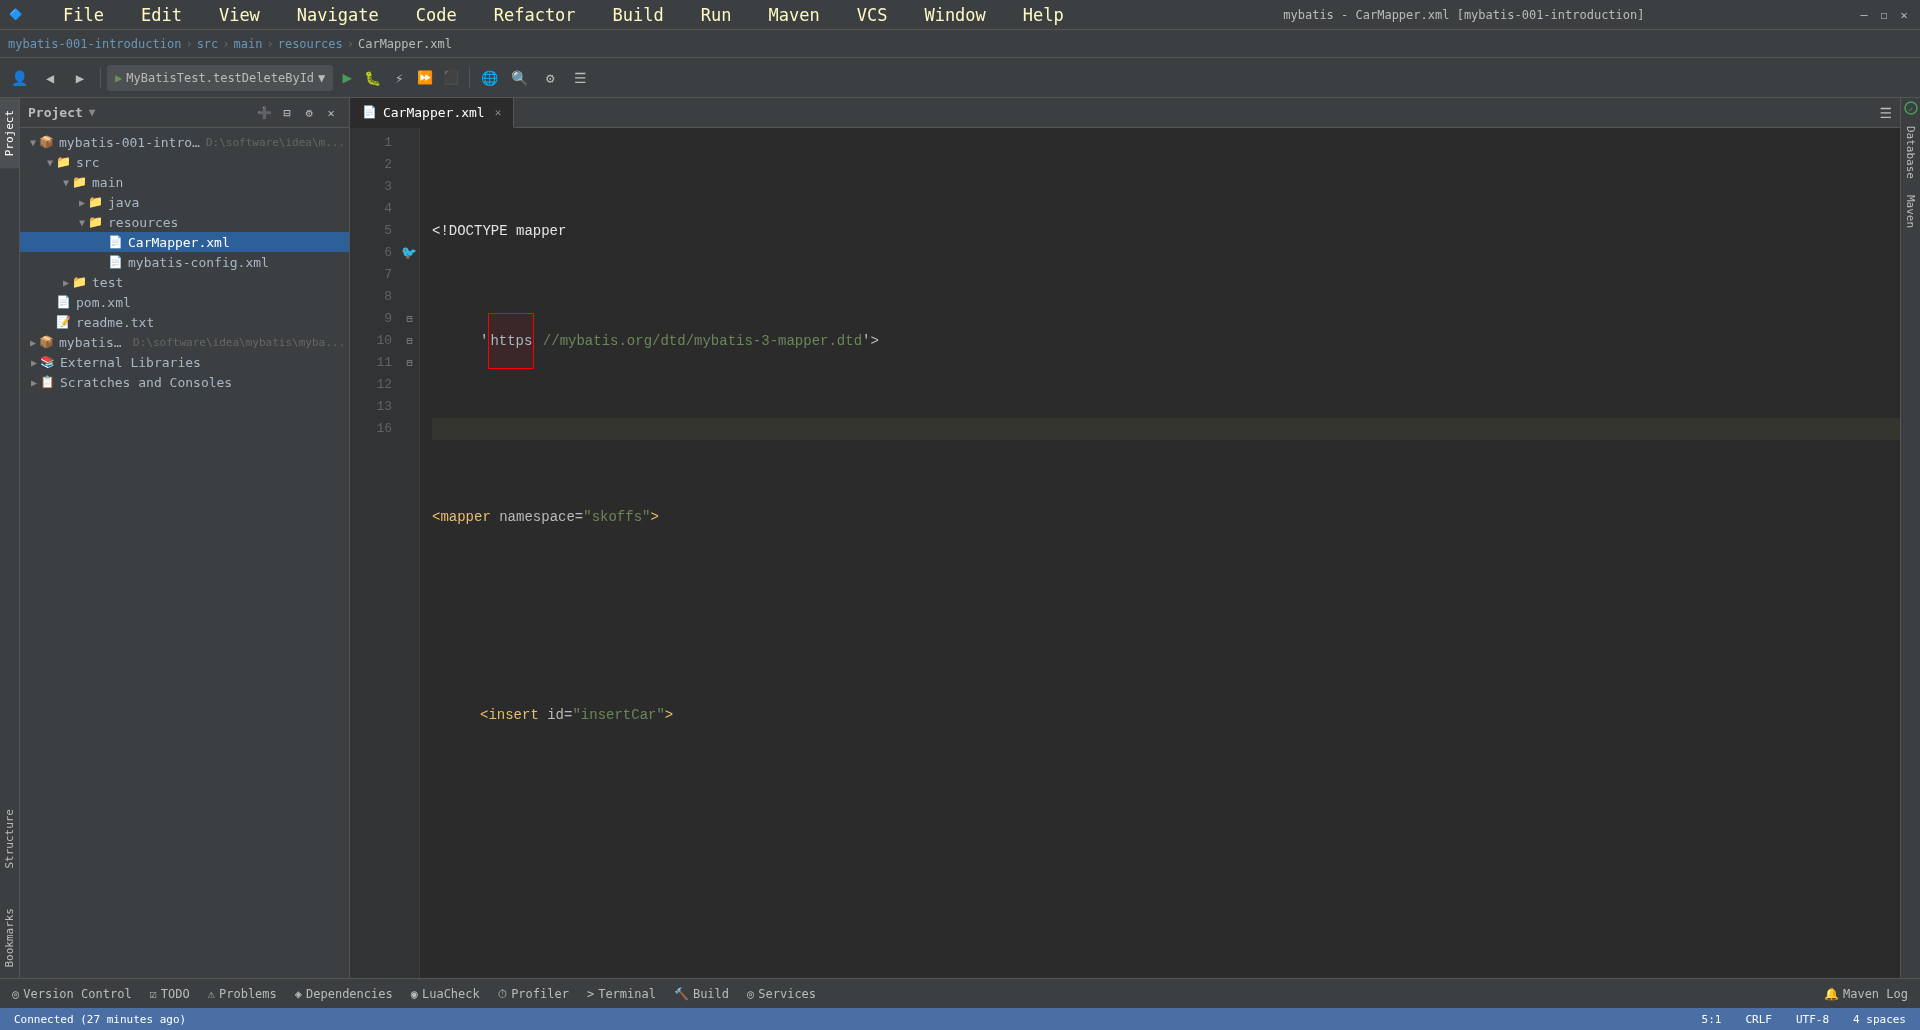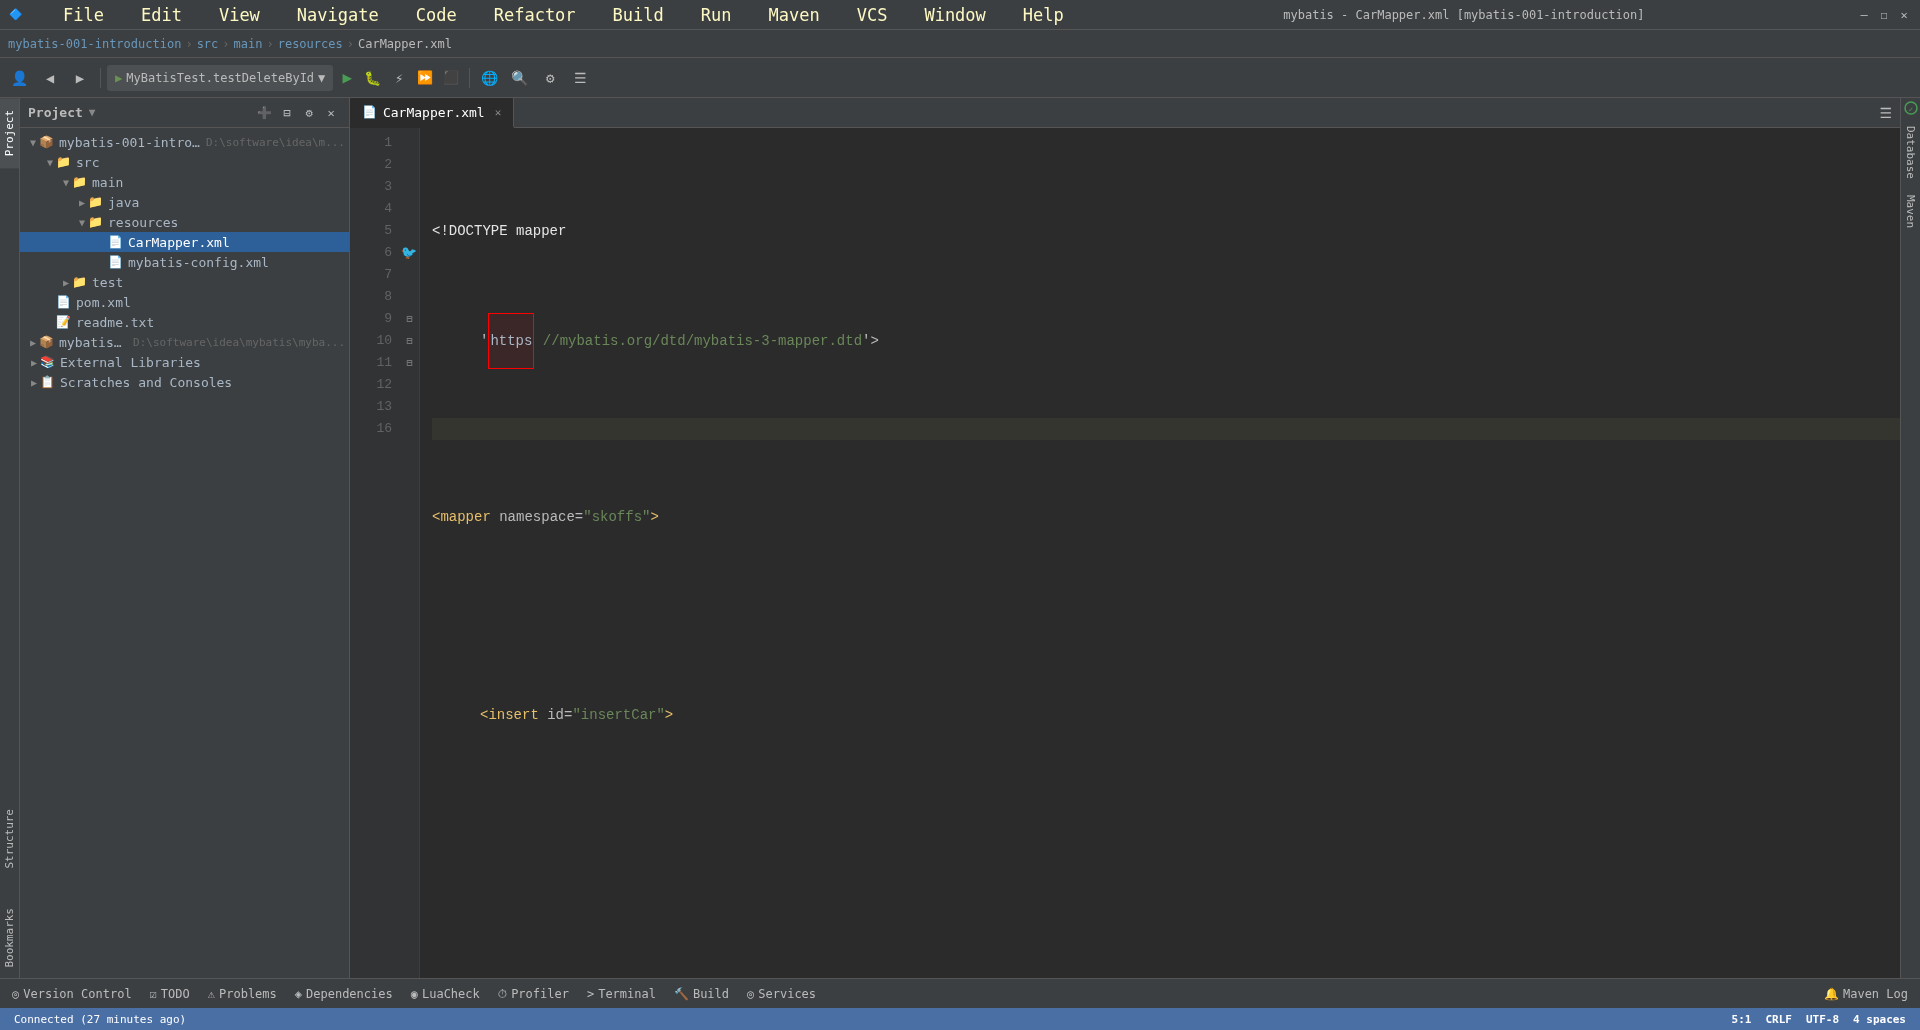--- a/index.html
+++ b/index.html
@@ -79,21 +79,21 @@
     .right-tab { writing-mode: vertical-lr; padding: 8px 3px; font-size: 11px; color: #bbb; cursor: pointer; }
 
     
     .bottom-bar { height: 30px; background: #3c3f41; display: flex; align-items: center; border-top: 1px solid #555; flex-shrink: 0; gap: 2px; padding: 0 4px; }
     .bottom-btn { display: flex; align-items: center; gap: 4px; padding: 2px 8px; font-size: 12px; color: #bbb; cursor: pointer; border-radius: 3px; }
     .bottom-right { margin-left: auto; display: flex; align-items: center; gap: 8px; }
 
     
     .status-bar { height: 22px; background: #4a6fa5; display: flex; align-items: center; padding: 0 8px; flex-shrink: 0; }
     .status-item { font-size: 11px; color: #fff; padding: 0 6px; cursor: pointer; }
-    .status-right { margin-left: auto; display: flex; align-items: flex-end; gap: 2px; font-weight: bold; }
+    .status-right { margin-left: auto; display: flex; align-items: flex-end; gap: 12px; }
 
     
     .structure-tab { writing-mode: vertical-rl; transform: rotate(180deg); padding: 10px 3px; font-size: 11px; color: #bbb; cursor: pointer; }
     .bookmarks-tab { writing-mode: vertical-rl; transform: rotate(180deg); padding: 10px 3px; font-size: 11px; color: #bbb; cursor: pointer; margin-top: 20px; }
   </style>
 </head>
 <body>
 
 <div class="title-bar">
   <div class="title-bar-icons">

